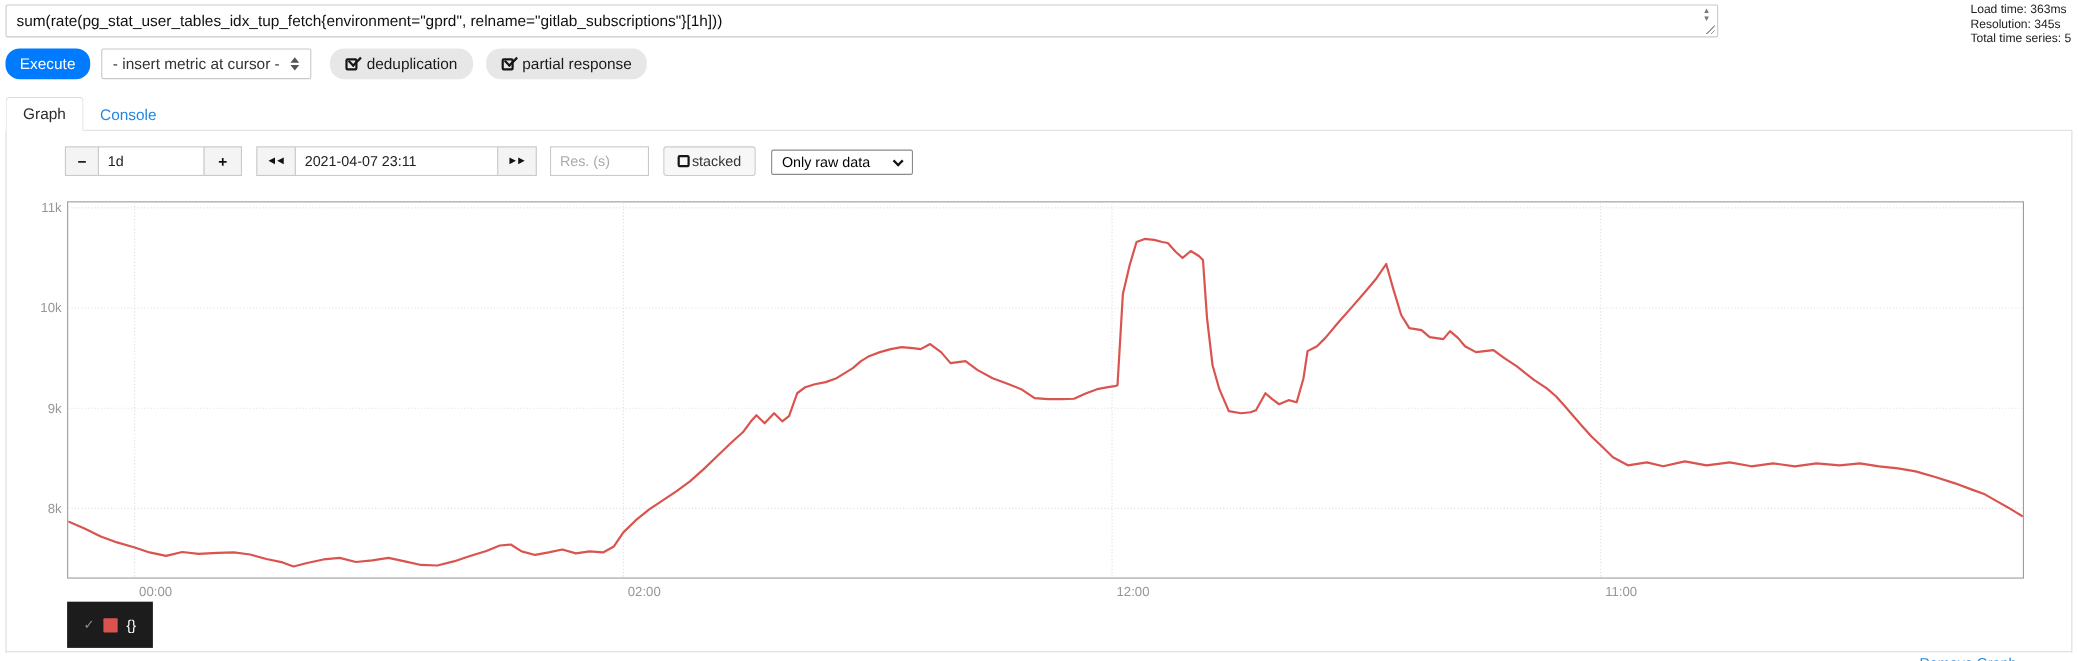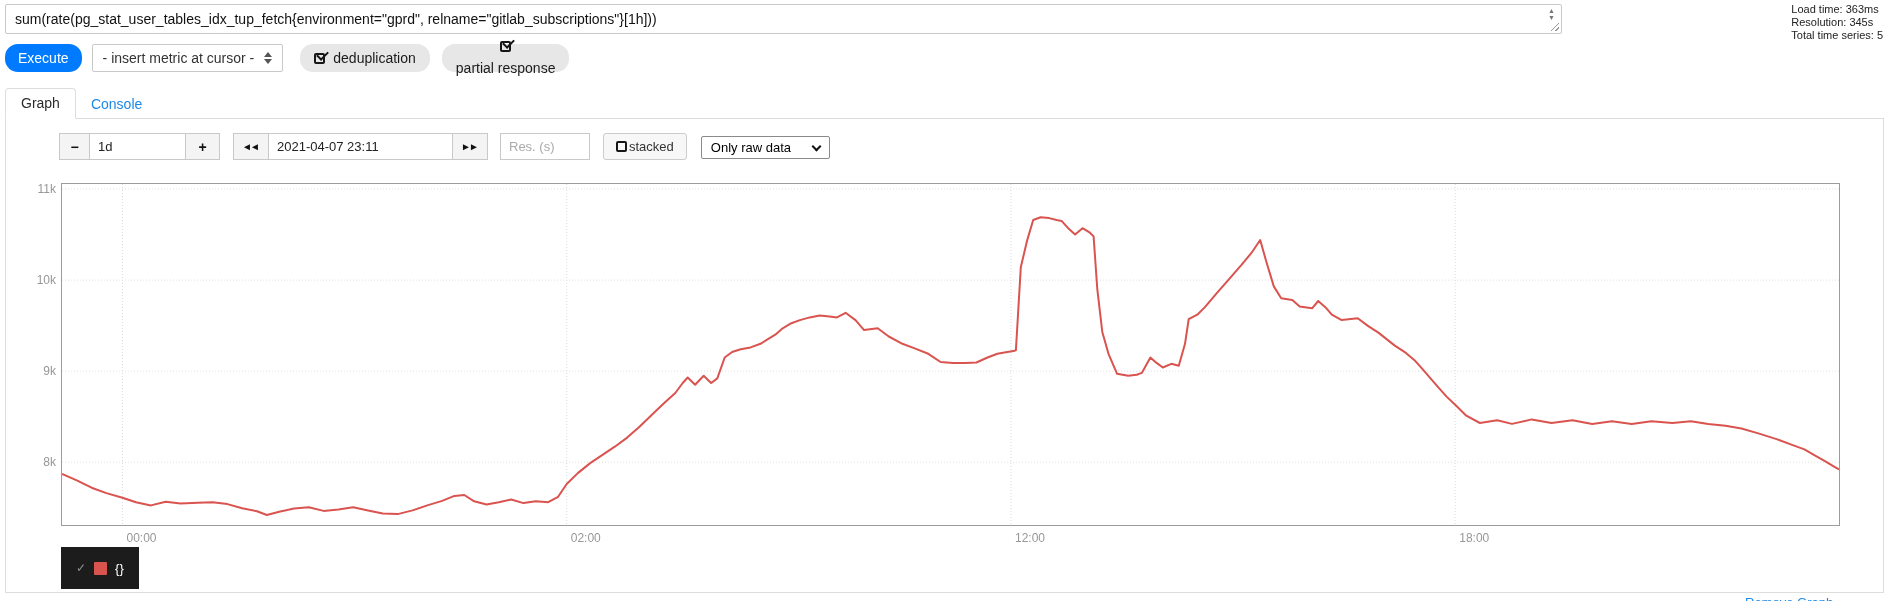--- a/index.html
+++ b/index.html
@@ -28,21 +28,21 @@
   .fake-select{ height:28px; margin-left:10px; border:1px solid #c9c9c9; border-radius:2px;
                 background:#fff; display:inline-flex; align-items:center; gap:10px;
                 padding:0 10px; font-size:14px; color:#333; cursor:pointer; }
   .updown{ display:flex; flex-direction:column; align-items:center; }
   .tri-up{ width:0;height:0;border-left:4px solid transparent;border-right:4px solid transparent;
            border-bottom:5px solid #555; margin-bottom:2px;}
   .tri-down{ width:0;height:0;border-left:4px solid transparent;border-right:4px solid transparent;
              border-top:5px solid #555;}
   .btn-toggle{ background:#e7e7e7; color:#1b1b1b; padding:0 14px; gap:8px; }
   .btn-toggle.first{ margin-left:17px; }
-  .btn-toggle + .btn-toggle{ margin-left:12px;flex-direction:column; }
+  .btn-toggle + .btn-toggle{ margin-left:12px; }
   .check-box{ position:relative; width:11px; height:11px; border:2px solid #161616; border-radius:2px; flex:0 0 auto;}
   .check-box::after{ content:""; position:absolute; left:1px; top:-4px; width:9px; height:5px;
                      border-left:2px solid #161616; border-bottom:2px solid #161616;
                      transform:rotate(-45deg); }
 
   
   .tabs{ position:absolute; left:5px; top:89px; width:1879px; height:30px;
          border-bottom:1px solid #ddd; display:flex; align-items:flex-end; }
   .tab{ font-size:14px; padding:6px 15px 7px; cursor:pointer; margin-bottom:-1px; }
   .tab.active{ background:#fff; border:1px solid #ddd; border-bottom:1px solid #fff;
@@ -176,21 +176,21 @@
     <div id="y-labels">
         <div class="ylab" style="top: 271.172px;">8k</div>
         <div class="ylab" style="top: 180.117px;">9k</div>
         <div class="ylab" style="top: 89.0628px;">10k</div>
         <div class="ylab" style="top: -1.99199px;">11k</div>
       </div>
     <div id="x-labels">
         <div class="xlab" style="left: 64.4674px;">00:00</div>
         <div class="xlab" style="left: 508.717px;">02:00</div>
         <div class="xlab" style="left: 952.967px;">12:00</div>
-        <div class="xlab" style="left: 1397.22px;">18:00</div>
+        <div class="xlab" style="left: 1397.22px;">11:00</div>
       </div>
   </div>
 
   <div class="legend">
     <span class="chk">✓</span>
     <span class="swatch" id="legend-swatch" style="background: rgb(217, 83, 79);"></span>
     <span class="lbl">{}</span>
   </div>
 </div>
 

